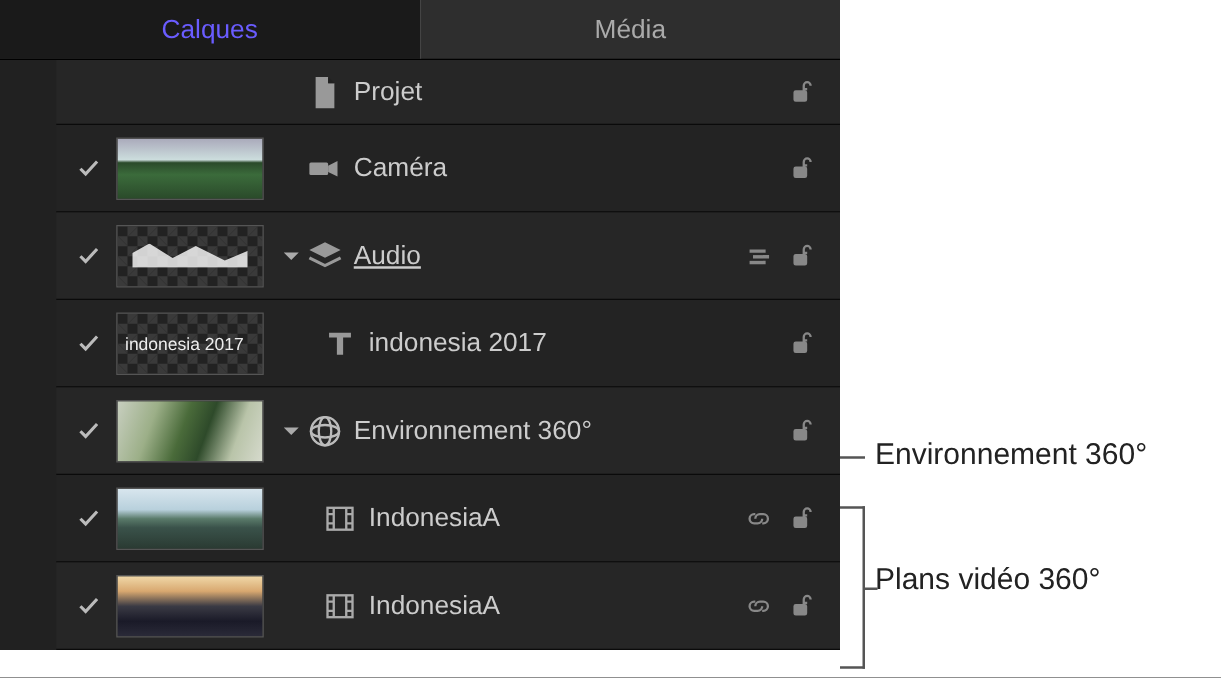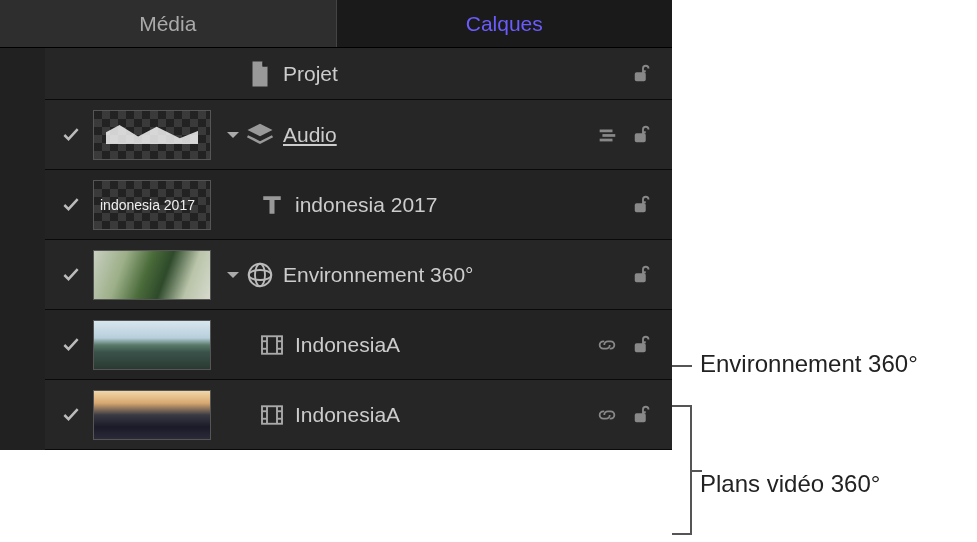--- a/index.html
+++ b/index.html
@@ -137,21 +137,21 @@
     .right svg { width: 22px; height: 22px; }
     .annot {
       position: absolute;
       left: 700px;
       font-size: 24px;
       color: #222;
       display: flex;
       align-items: center;
     }
     .annot1 { top: 350px; }
-    .annot2 { top: 470px; text-align: right; }
+    .annot2 { top: 450px; text-align: right; }
     .line {
       position: absolute;
       background: #555;
     }
     .callout-line1 {
       left: 672px; top: 365px; width: 20px; height: 2px;
     }
     .bracket {
       position: absolute;
       left: 672px;
@@ -172,22 +172,22 @@
       background: #555;
     }
     svg { display: block; }
   </style>
 </head>
 <body>
 
 <div class="panel">
 
   <div class="tabs">
+    <div class="tab active">Calques</div>
     <div class="tab">Média</div>
-    <div class="tab active">Calques</div>
   </div>
 
   <div class="rows">
 
     <div class="row project">
       <div class="check"></div>
       <div class="spacer-thumb"></div>
       <div class="disclosure"></div>
       <div class="icon-slot">
         <svg viewBox="0 0 24 24" fill="#999">
@@ -198,20 +198,43 @@
       <div class="label">Projet</div>
       <div class="right">
         <span>
           <svg viewBox="0 0 24 24" fill="#888">
               <path d="M14 8V6a4 4 0 1 1 8 0h-2a2 2 0 1 0-4 0v2h2v2H8a2 2 0 0 0-2 2v6a2 2 0 0 0 2 2h8a2 2 0 0 0 2-2v-6a2 2 0 0 0-2-2h-2V8z" transform="translate(-3 0)"></path>
             </svg>
         </span>
       </div>
     </div>
 
+    <div class="row alt">
+      <div class="check">
+        <svg viewBox="0 0 24 24" fill="none" stroke="#bbb" stroke-width="3">
+            <path d="M4 12l5 5L20 5"></path>
+          </svg>
+      </div>
+      <div class="thumb landscape"></div>
+      <div class="disclosure"></div>
+      <div class="icon-slot">
+        <svg viewBox="0 0 24 24" fill="#999">
+            <rect x="2" y="8" width="12" height="8" rx="1"></rect>
+            <path d="M14 10l6-3v10l-6-3z"></path>
+          </svg>
+      </div>
+      <div class="label">Caméra</div>
+      <div class="right">
+        <span>
+          <svg viewBox="0 0 24 24" fill="#888">
+              <path d="M14 8V6a4 4 0 1 1 8 0h-2a2 2 0 1 0-4 0v2h2v2H8a2 2 0 0 0-2 2v6a2 2 0 0 0 2 2h8a2 2 0 0 0 2-2v-6a2 2 0 0 0-2-2h-2V8z" transform="translate(-3 0)"></path>
+            </svg>
+        </span>
+      </div>
+    </div>
 
     <div class="row">
       <div class="check">
         <svg viewBox="0 0 24 24" fill="none" stroke="#bbb" stroke-width="3">
             <path d="M4 12l5 5L20 5"></path>
           </svg>
       </div>
       <div class="thumb checker titlethumb"></div>
       <div class="disclosure">
         <svg viewBox="0 0 24 24" fill="#aaa">

